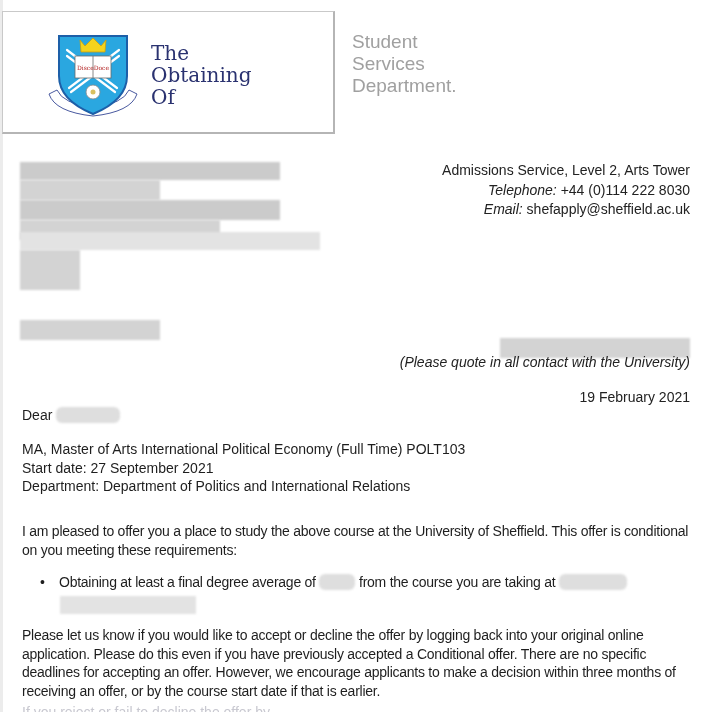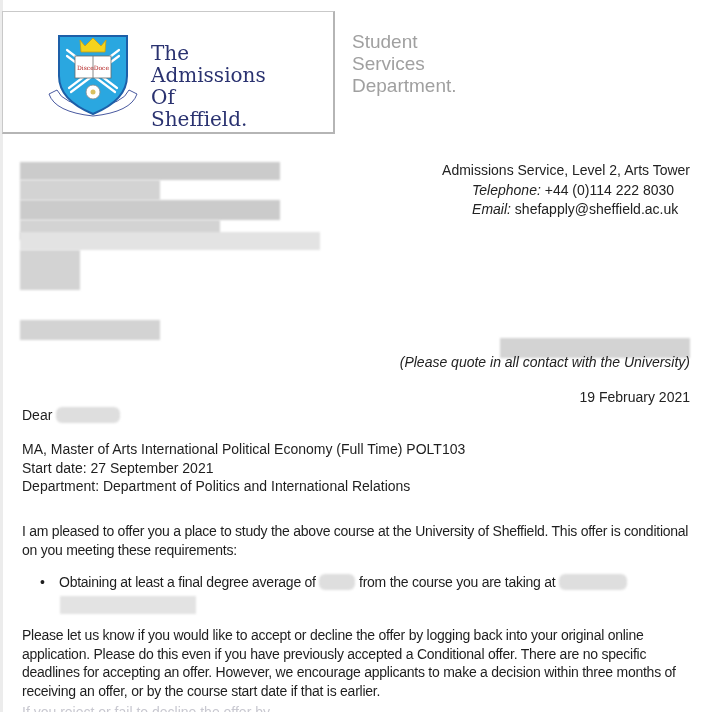--- a/index.html
+++ b/index.html
@@ -26,21 +26,21 @@
     }
     .uni-name div { white-space: nowrap; }
     .dept-name {
       position: absolute; left: 352px; top: 31px;
       font-family: Liberation Sans, sans-serif;
       font-size: 19px; line-height: 22px; color: #a0a0a0;
     }
     .dept-name div { white-space: nowrap; }
 
     .address {
-      position: absolute; right: 20px; top: 161px; text-align: left;
+      position: absolute; right: 20px; top: 161px; text-align: right;
       font-size: 14px; line-height: 19.5px; color: #222;
     }
     .address .it { font-style: italic; margin-left: 30px; }
     .address a { color: #1a1ad6; text-decoration: underline; text-underline-offset: 2px; }
 
     .blur { position: absolute; background: #d3d3d3; filter: blur(1.2px); }
     .blur.light { background: #e3e3e3; }
     .blur.mid { background: #cbcbcb; }
 
     .quote {
@@ -102,23 +102,22 @@
 
     <rect x="28" y="26" width="36" height="22" fill="#ffffff" stroke="#6a6a6a" stroke-width="0.8"></rect>
     <line x1="46" y1="26" x2="46" y2="48" stroke="#6a6a6a" stroke-width="0.8"></line>
     <text x="46" y="40" text-anchor="middle" font-size="6" fill="#b22020" font-family="DejaVu Serif, serif">DisceDoce</text>
 
     <circle cx="46" cy="62" r="7" fill="#ffffff" stroke="#888" stroke-width="0.8"></circle>
     <circle cx="46" cy="62" r="2.5" fill="#d8c060"></circle>
   </svg>
   <div class="uni-name">
     <div>The</div>
-    <div>Admissions</div>
+    <div>Obtaining</div>
     <div>Of</div>
-    <div>Sheffield.</div>
   </div>
 </div>
 
 <div class="dept-name">
   <div>Student</div>
   <div>Services</div>
   <div>Department.</div>
 </div>
 
 <div>

